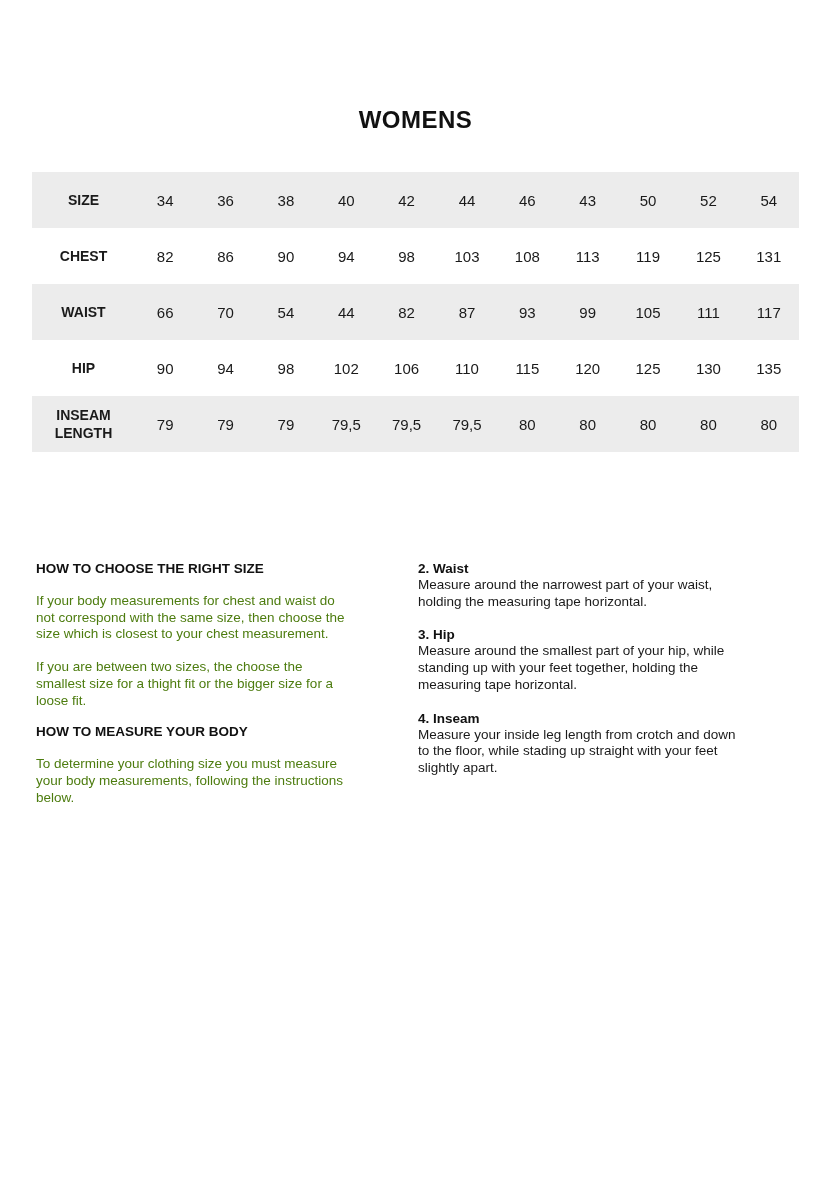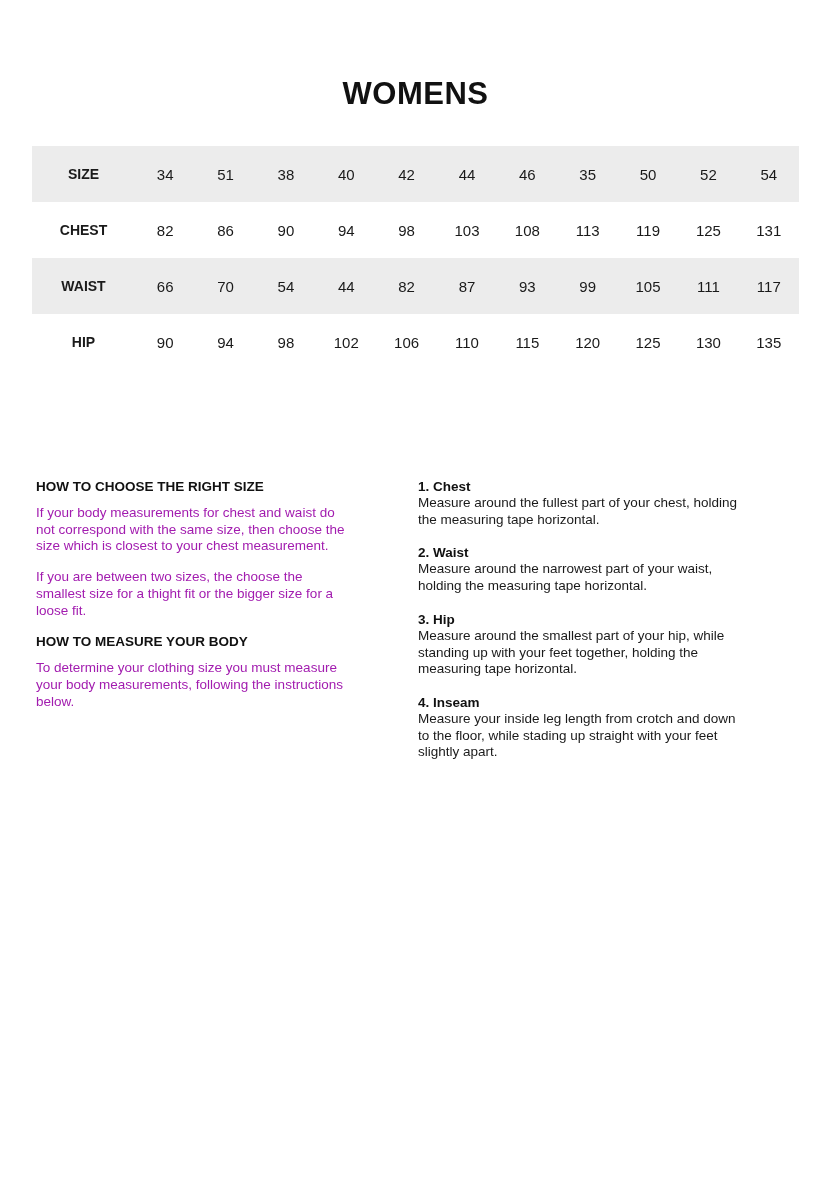--- a/index.html
+++ b/index.html
@@ -8,23 +8,23 @@
 
   .page {
     position: relative;
     width: 831px;
     height: 1200px;
     background: #ffffff;
     overflow: hidden;
   }
 
   .title {
-    margin-top: 80px;
+    margin-top: 106px;
     text-align: center;
-    font-size: 31px;
+    font-size: 24px;
     font-weight: 700;
     letter-spacing: 0.5px;
     line-height: 28px;
     color: #111111;
   }
 
   .size-table {
     margin: 38px 32px 0 32px;
     width: 767px;
     border-collapse: collapse;
@@ -60,22 +60,22 @@
     font-size: 13.5px;
     font-weight: 700;
     text-transform: uppercase;
     line-height: 17px;
     color: #111111;
   }
   .body-text {
     font-size: 13.5px;
     font-weight: 400;
     line-height: 16.7px;
-    margin: 10px 0 14px 0;
-    color: #a21caf;
+    margin: 16px 0 14px 0;
+    color: #4d7c0f;
   }
   .body-text:last-child { margin-bottom: 0; }
 
   .step { margin-bottom: 16px; }
   .step-heading {
     font-size: 13.5px;
     font-weight: 700;
     line-height: 17px;
     color: #111111;
   }
@@ -105,27 +105,27 @@
         <col style="width: 60.3636px;">
         <col style="width: 60.3636px;">
         <col style="width: 60.3636px;">
         <col style="width: 60.3636px;">
         <col style="width: 60.3636px;">
       </colgroup>
     <tbody>
         <tr class="striped">
           <th>SIZE</th>
           <td>34</td>
-          <td>51</td>
+          <td>36</td>
           <td>38</td>
           <td>40</td>
           <td>42</td>
           <td>44</td>
           <td>46</td>
-          <td>35</td>
+          <td>43</td>
           <td>50</td>
           <td>52</td>
           <td>54</td>
         </tr>
         <tr>
           <th>CHEST</th>
           <td>82</td>
           <td>86</td>
           <td>90</td>
           <td>94</td>
@@ -158,36 +158,46 @@
           <td>98</td>
           <td>102</td>
           <td>106</td>
           <td>110</td>
           <td>115</td>
           <td>120</td>
           <td>125</td>
           <td>130</td>
           <td>135</td>
         </tr>
+        <tr class="striped">
+          <th>INSEAM LENGTH</th>
+          <td>79</td>
+          <td>79</td>
+          <td>79</td>
+          <td>79,5</td>
+          <td>79,5</td>
+          <td>79,5</td>
+          <td>80</td>
+          <td>80</td>
+          <td>80</td>
+          <td>80</td>
+          <td>80</td>
+        </tr>
       </tbody>
   </table>
 
   <div class="instructions">
     <div class="col left">
         <div class="sec-heading">HOW TO CHOOSE THE RIGHT SIZE</div>
         <p class="body-text">If your body measurements for chest and waist do not correspond with the same size, then choose the size which is closest to your chest measurement.</p>
         <p class="body-text">If you are between two sizes, the choose the smallest size for a thight fit or the bigger size for a loose fit.</p>
         <div class="sec-heading">HOW TO MEASURE YOUR BODY</div>
         <p class="body-text">To determine your clothing size you must measure your body measurements, following the instructions below.</p>
       </div>
     <div class="col right">
-        <div class="step">
-          <div class="step-heading">1. Chest</div>
-          <div class="step-body">Measure around the fullest part of your chest, holding the measuring tape horizontal.</div>
-        </div>
         <div class="step">
           <div class="step-heading">2. Waist</div>
           <div class="step-body">Measure around the narrowest part of your waist, holding the measuring tape horizontal.</div>
         </div>
         <div class="step">
           <div class="step-heading">3. Hip</div>
           <div class="step-body">Measure around the smallest part of your hip, while standing up with your feet together, holding the measuring tape horizontal.</div>
         </div>
         <div class="step">
           <div class="step-heading">4. Inseam</div>

